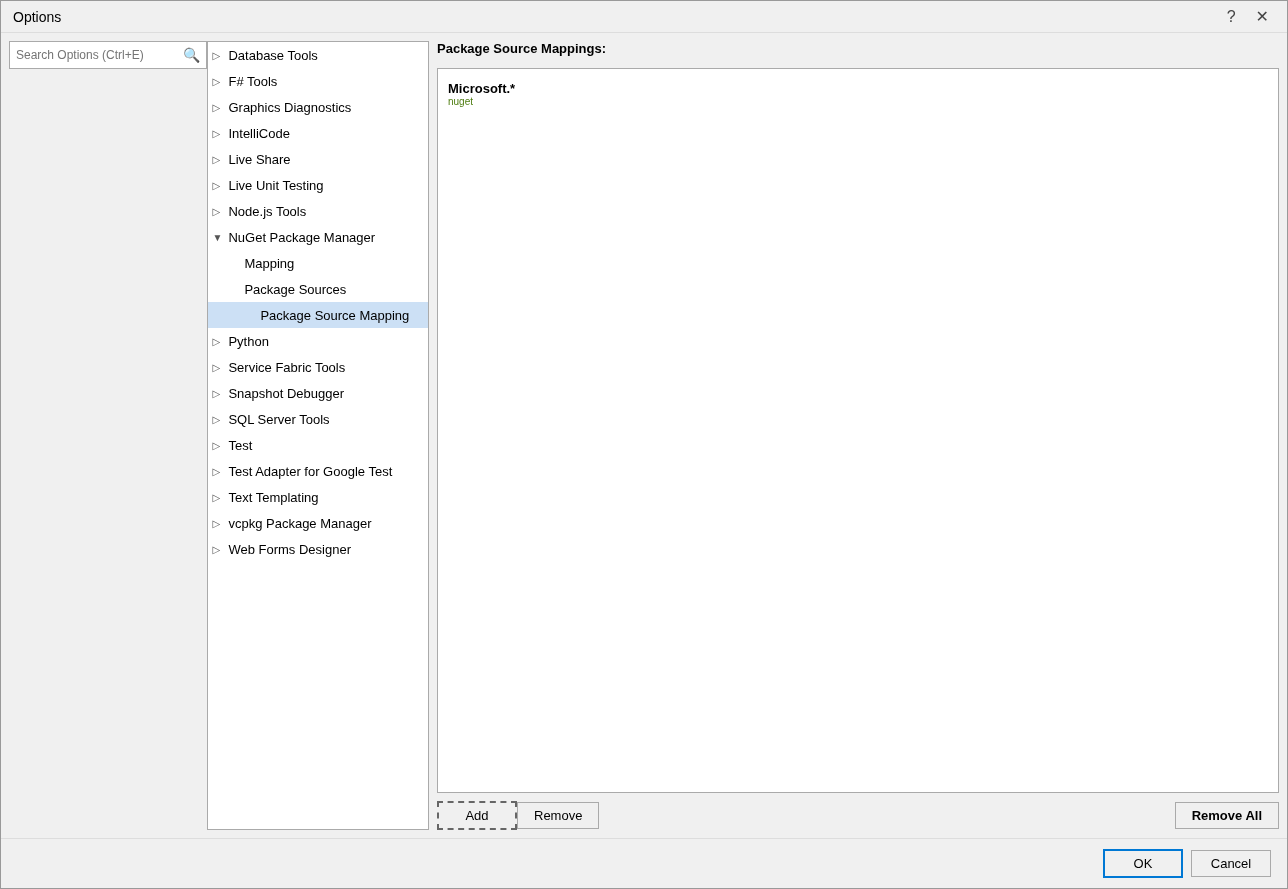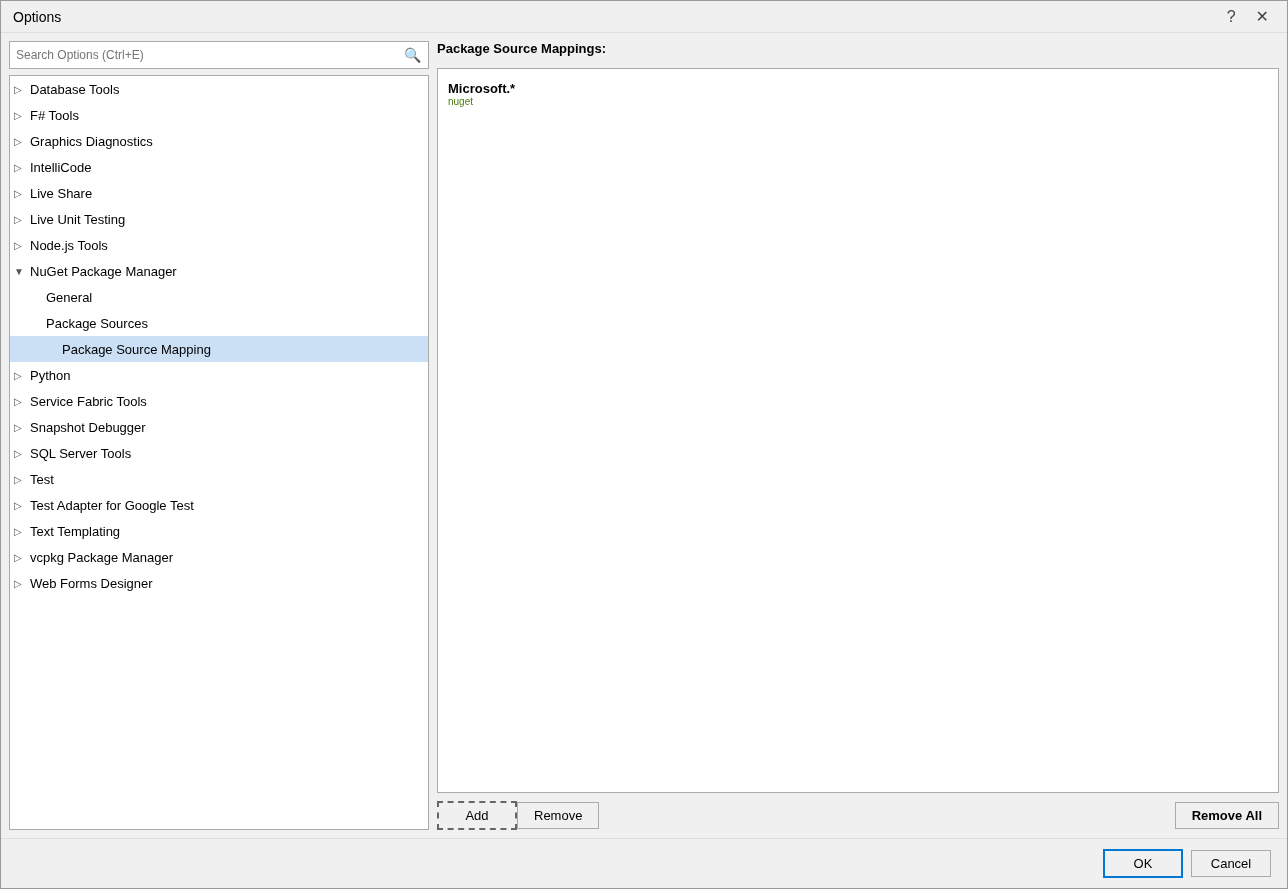--- a/index.html
+++ b/index.html
@@ -55,21 +55,21 @@
       display: flex;
       flex: 1;
       overflow: hidden;
       padding: 8px;
       gap: 8px;
     }
     .left-panel {
       width: 420px;
       min-width: 420px;
       display: flex;
-      flex-direction: column;
+      flex-direction: row;
       background: #f0f0f0;
     }
     .search-box {
       display: flex;
       align-items: center;
       border: 1px solid #aaa;
       background: #fff;
       margin-bottom: 6px;
       height: 28px;
     }
@@ -238,21 +238,21 @@
           <div class="tree-item">
             <span class="arrow">▷</span>
             <span>Node.js Tools</span>
           </div>
           <div class="tree-item">
             <span class="arrow">▼</span>
             <span>NuGet Package Manager</span>
           </div>
           <div class="tree-item indent1">
             <span class="arrow"></span>
-            <span>General</span>
+            <span>Mapping</span>
           </div>
           <div class="tree-item indent1">
             <span class="arrow"></span>
             <span>Package Sources</span>
           </div>
           <div class="tree-item indent2 selected">
             <span class="arrow"></span>
             <span>Package Source Mapping</span>
           </div>
           <div class="tree-item">

